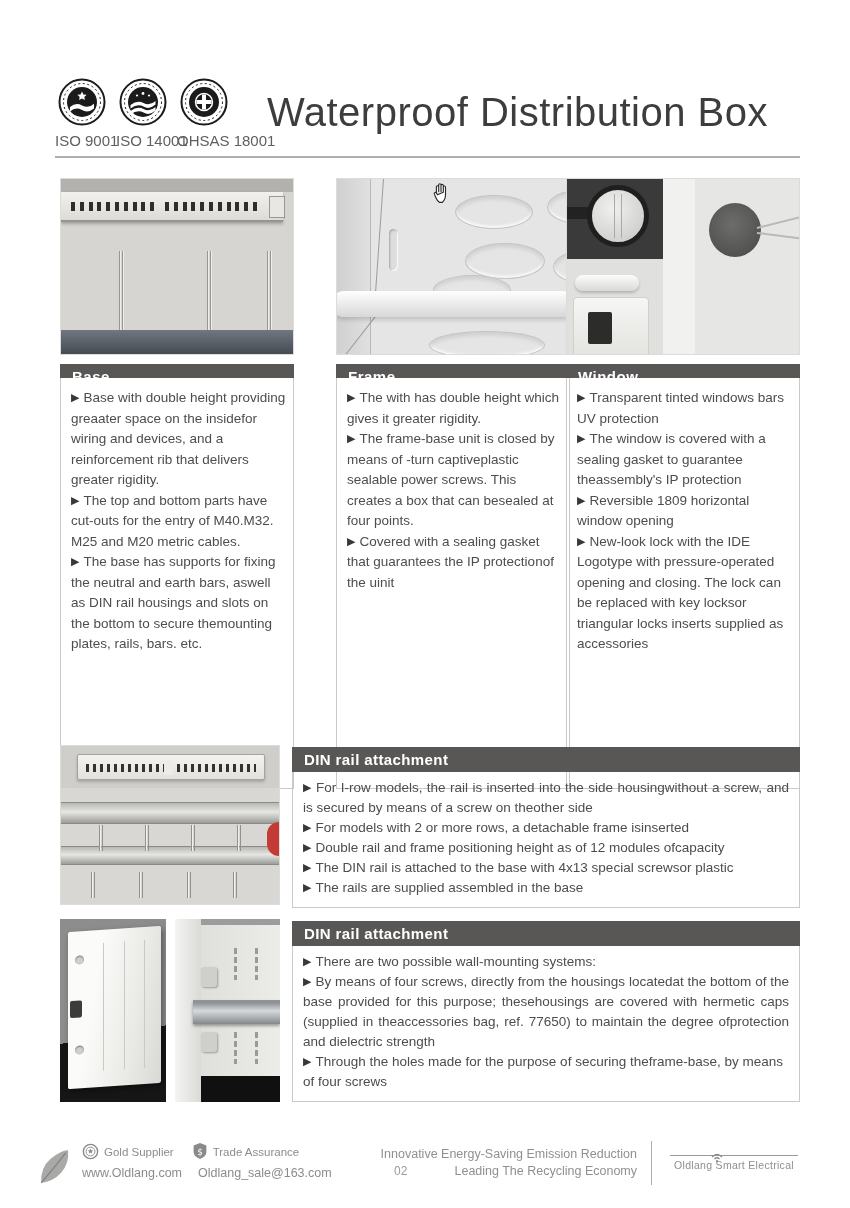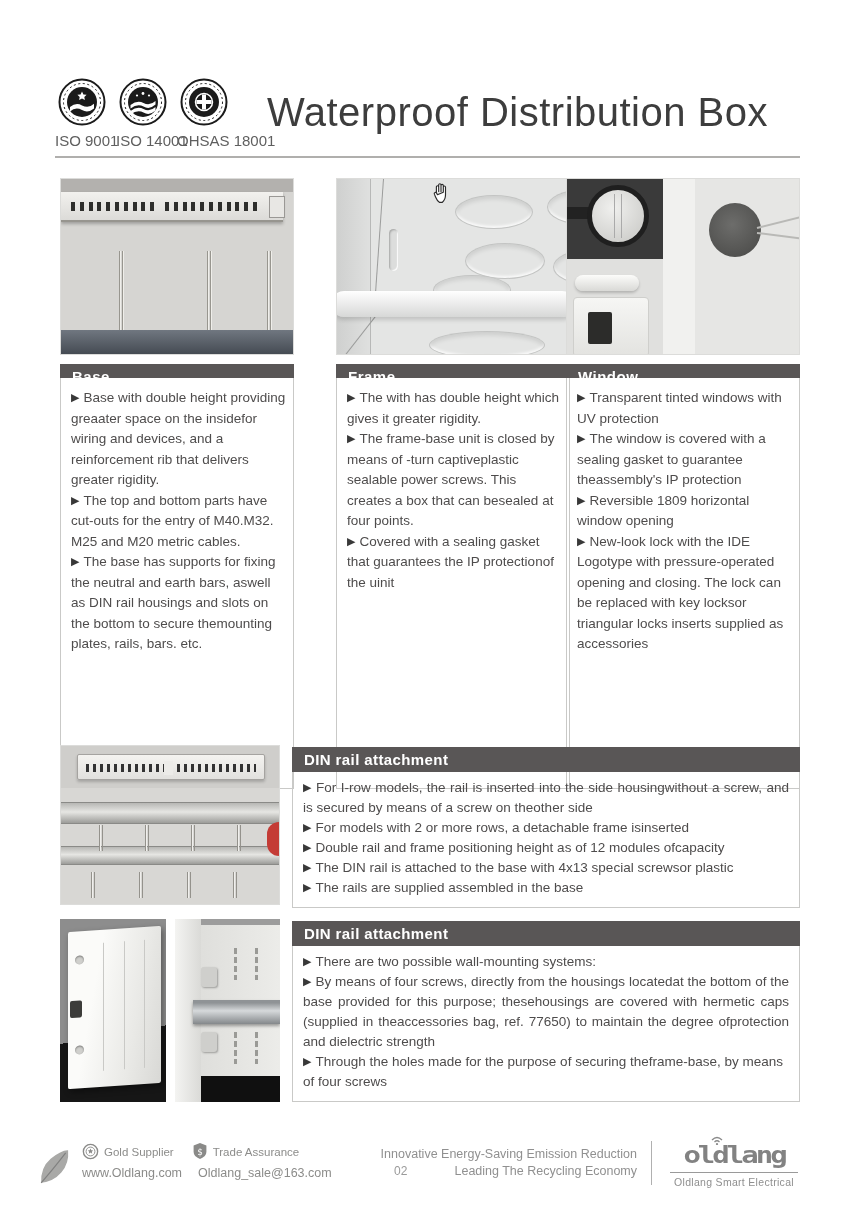--- a/index.html
+++ b/index.html
@@ -253,21 +253,21 @@
       <div class="w-wire w2"></div>
       <div class="w-latch"></div>
       <div class="w-lockbody">
           <div class="w-slot"></div>
         </div>
     </div>
     <div class="sec-header">
       <span>Window</span>
     </div>
     <div class="sec-body">
-      <p class="bullet"><span class="bl">▶</span><span>Transparent tinted windows with UV protection</span></p>
+      <p class="bullet"><span class="bl">▶</span><span>Transparent tinted windows bars UV protection</span></p>
       <p class="bullet"><span class="bl">▶</span><span>The window is covered with a sealing gasket to guarantee theassembly's IP protection</span></p>
       <p class="bullet"><span class="bl">▶</span><span>Reversible 1809 horizontal window opening</span></p>
       <p class="bullet"><span class="bl">▶</span><span>New-look lock with the IDE Logotype with pressure-operated opening and closing. The lock can be replaced with key locksor triangular locks inserts supplied as accessories</span></p>
     </div>
   </section>
 
   <div class="photo dinimg1 din1photo">
     <div class="d1-strip">
         <div class="d1-holes"></div>
         <div class="d1-gap"></div>
@@ -373,19 +373,18 @@
     </div>
     <div class="vdiv"></div>
     <div class="logo-block">
       <span class="wifi">
         <svg width="14" height="10" viewBox="0 0 14 10">
           <path d="M2 5 Q7 0 12 5" stroke="#8a8a8a" fill="none" stroke-width="1.3"></path>
           <path d="M4.5 7 Q7 4.5 9.5 7" stroke="#8a8a8a" fill="none" stroke-width="1.3"></path>
           <circle cx="7" cy="9" r="1.1" fill="#8a8a8a"></circle>
         </svg>
       </span>
-      <div><span class="logo-text">oldlang</span></div>
       <div class="logo-rule"></div>
       <div class="logo-sub">Oldlang Smart Electrical</div>
     </div>
   </div>
 
 </div>
 
 </body></html>

